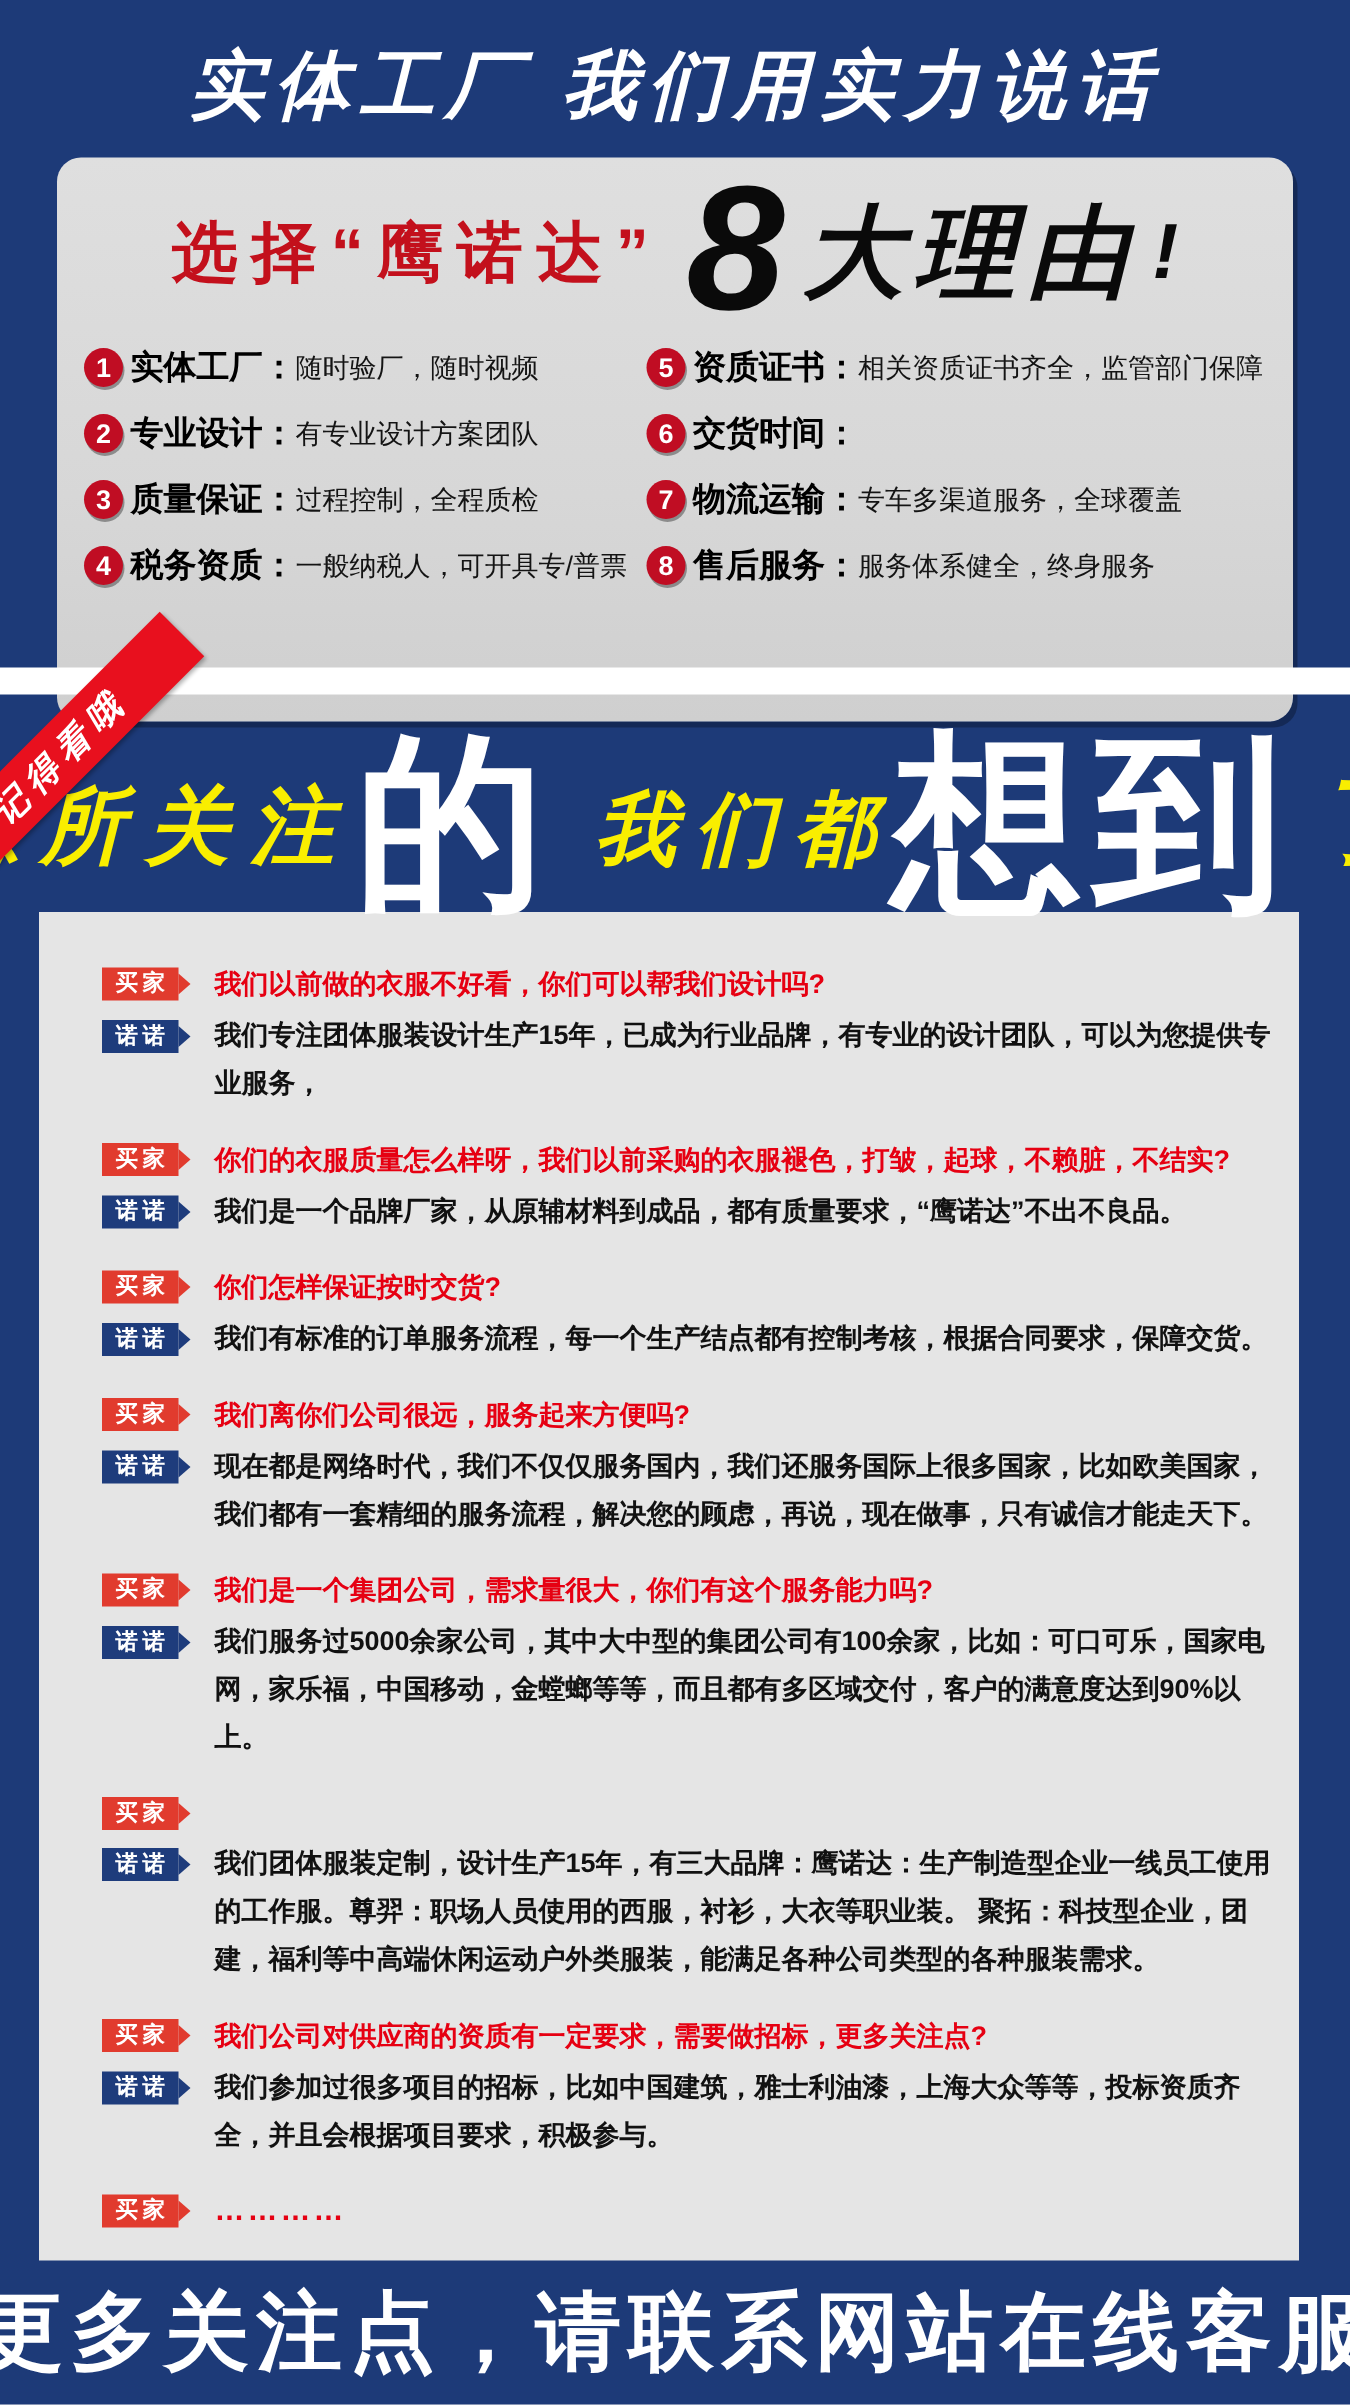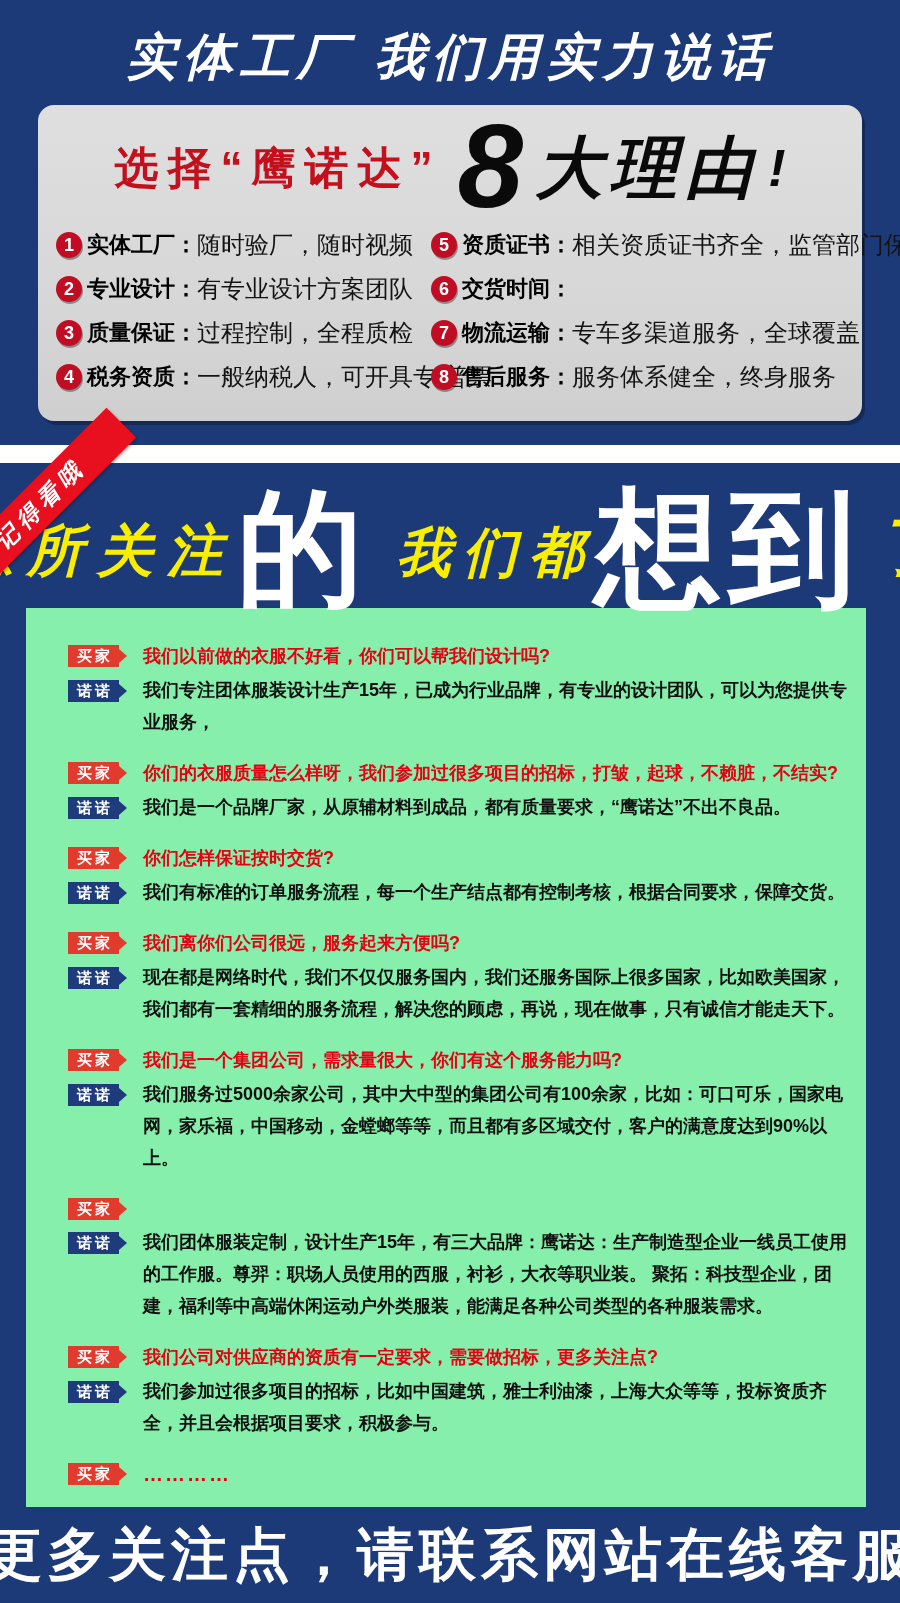--- a/index.html
+++ b/index.html
@@ -7,21 +7,21 @@
   .page { position:relative; width:900px; height:1603px; background:#1d3a78; overflow:hidden; }
 
   
   .hero { height:445px; }
   .hero-title {
     padding-top:24px; text-align:center; color:#ffffff;
     font-size:50px; font-weight:bold; font-style:italic; letter-spacing:7px;
     white-space:nowrap;
   }
   .gray-panel {
-    width:824px; height:316px; margin:14px 38px 0 38px;
+    width:824px; height:376px; margin:14px 38px 0 38px;
     background:linear-gradient(180deg,#dfdfdf 0%,#d7d7d7 60%,#cfcfcf 100%);
     border-radius:16px; box-shadow:3px 4px 0 rgba(0,0,0,0.28);
   }
   .panel-title { display:flex; align-items:center; justify-content:center; height:112px; padding-top:14px; }
   .pt-red   { color:#c3101c; font-size:44px; font-weight:bold; letter-spacing:9px; white-space:nowrap; }
   .pt-eight { color:#0a0a0a; font-size:118px; font-weight:bold; font-style:italic; line-height:1; margin:0 12px 0 16px; transform:translateY(-2px); }
   .pt-black { color:#0a0a0a; font-size:67px; font-weight:bold; font-style:italic; letter-spacing:8px; white-space:nowrap; }
   .pt-bang  { color:#0a0a0a; font-size:52px; font-weight:bold; font-style:italic; margin-left:8px; }
 
   .reasons {
@@ -30,21 +30,21 @@
     height:176px; margin-top:6px; padding:0 8px 0 18px;
   }
   .reason { display:flex; align-items:center; white-space:nowrap; }
   .badge {
     flex:0 0 auto; width:26px; height:26px; border-radius:50%;
     background:#c00d23; color:#ffffff; font-weight:bold; font-size:18px;
     display:flex; align-items:center; justify-content:center;
     box-shadow:1px 2px 0 rgba(0,0,0,0.35); margin-right:5px;
   }
   .r-label { color:#000000; font-weight:bold; font-size:22px; }
-  .r-text  { color:#141414; font-size:24px; }
+  .r-text  { color:#141414; font-size:18px; }
 
   
   .white-gap { height:18px; background:#ffffff; }
 
   
   .focus { position:relative; }
   .ribbon {
     position:absolute; left:-75px; top:20px; width:230px; height:42px;
     background:#e8101e; transform:rotate(-45deg);
     display:flex; align-items:center; justify-content:center; z-index:5;
@@ -57,21 +57,21 @@
     padding-bottom:8px; white-space:nowrap;
   }
   .ft-yellow { color:#f9ee00; font-weight:bold; font-style:italic; }
   .ft-y1 { font-size:56px; letter-spacing:14px; padding-bottom:10px; }
   .ft-big { color:#ffffff; font-size:126px; font-weight:bold; line-height:0.82; letter-spacing:8px; }
   .ft-y2 { font-size:54px; letter-spacing:12px; padding-bottom:10px; margin-left:26px; }
   .ft-y3 { font-size:66px; padding-bottom:8px; margin-left:14px; }
 
   
   .qa-panel {
-    margin-left:26px; width:840px; height:899px; background:#86efac;
+    margin-left:26px; width:840px; height:899px; background:#e5e5e5;
     padding:36px 0 0 42px; overflow:hidden;
   }
   .qa-block { margin-bottom:23px; }
   .qa-row { display:flex; align-items:flex-start; margin-bottom:11px; }
   .tag {
     flex:0 0 auto; position:relative; color:#ffffff; font-weight:bold;
     font-size:15px; letter-spacing:3px; line-height:18px;
     padding:2px 6px 2px 9px; margin-right:24px; margin-top:1px;
   }
   .tag::after {
@@ -182,21 +182,21 @@
     </div>
     <div class="qa-row">
       <span class="tag tag-seller">诺诺</span>
       <span class="a-text">我们专注团体服装设计生产15年，已成为行业品牌，有专业的设计团队，可以为您提供专业服务，</span>
     </div>
   </div>
 
   <div class="qa-block">
     <div class="qa-row">
       <span class="tag tag-buyer">买家</span>
-      <span class="q-text">你们的衣服质量怎么样呀，我们参加过很多项目的招标，打皱，起球，不赖脏，不结实?</span>
+      <span class="q-text">你们的衣服质量怎么样呀，我们以前采购的衣服褪色，打皱，起球，不赖脏，不结实?</span>
     </div>
     <div class="qa-row">
       <span class="tag tag-seller">诺诺</span>
       <span class="a-text">我们是一个品牌厂家，从原辅材料到成品，都有质量要求，“鹰诺达”不出不良品。</span>
     </div>
   </div>
 
   <div class="qa-block">
     <div class="qa-row">
       <span class="tag tag-buyer">买家</span>

